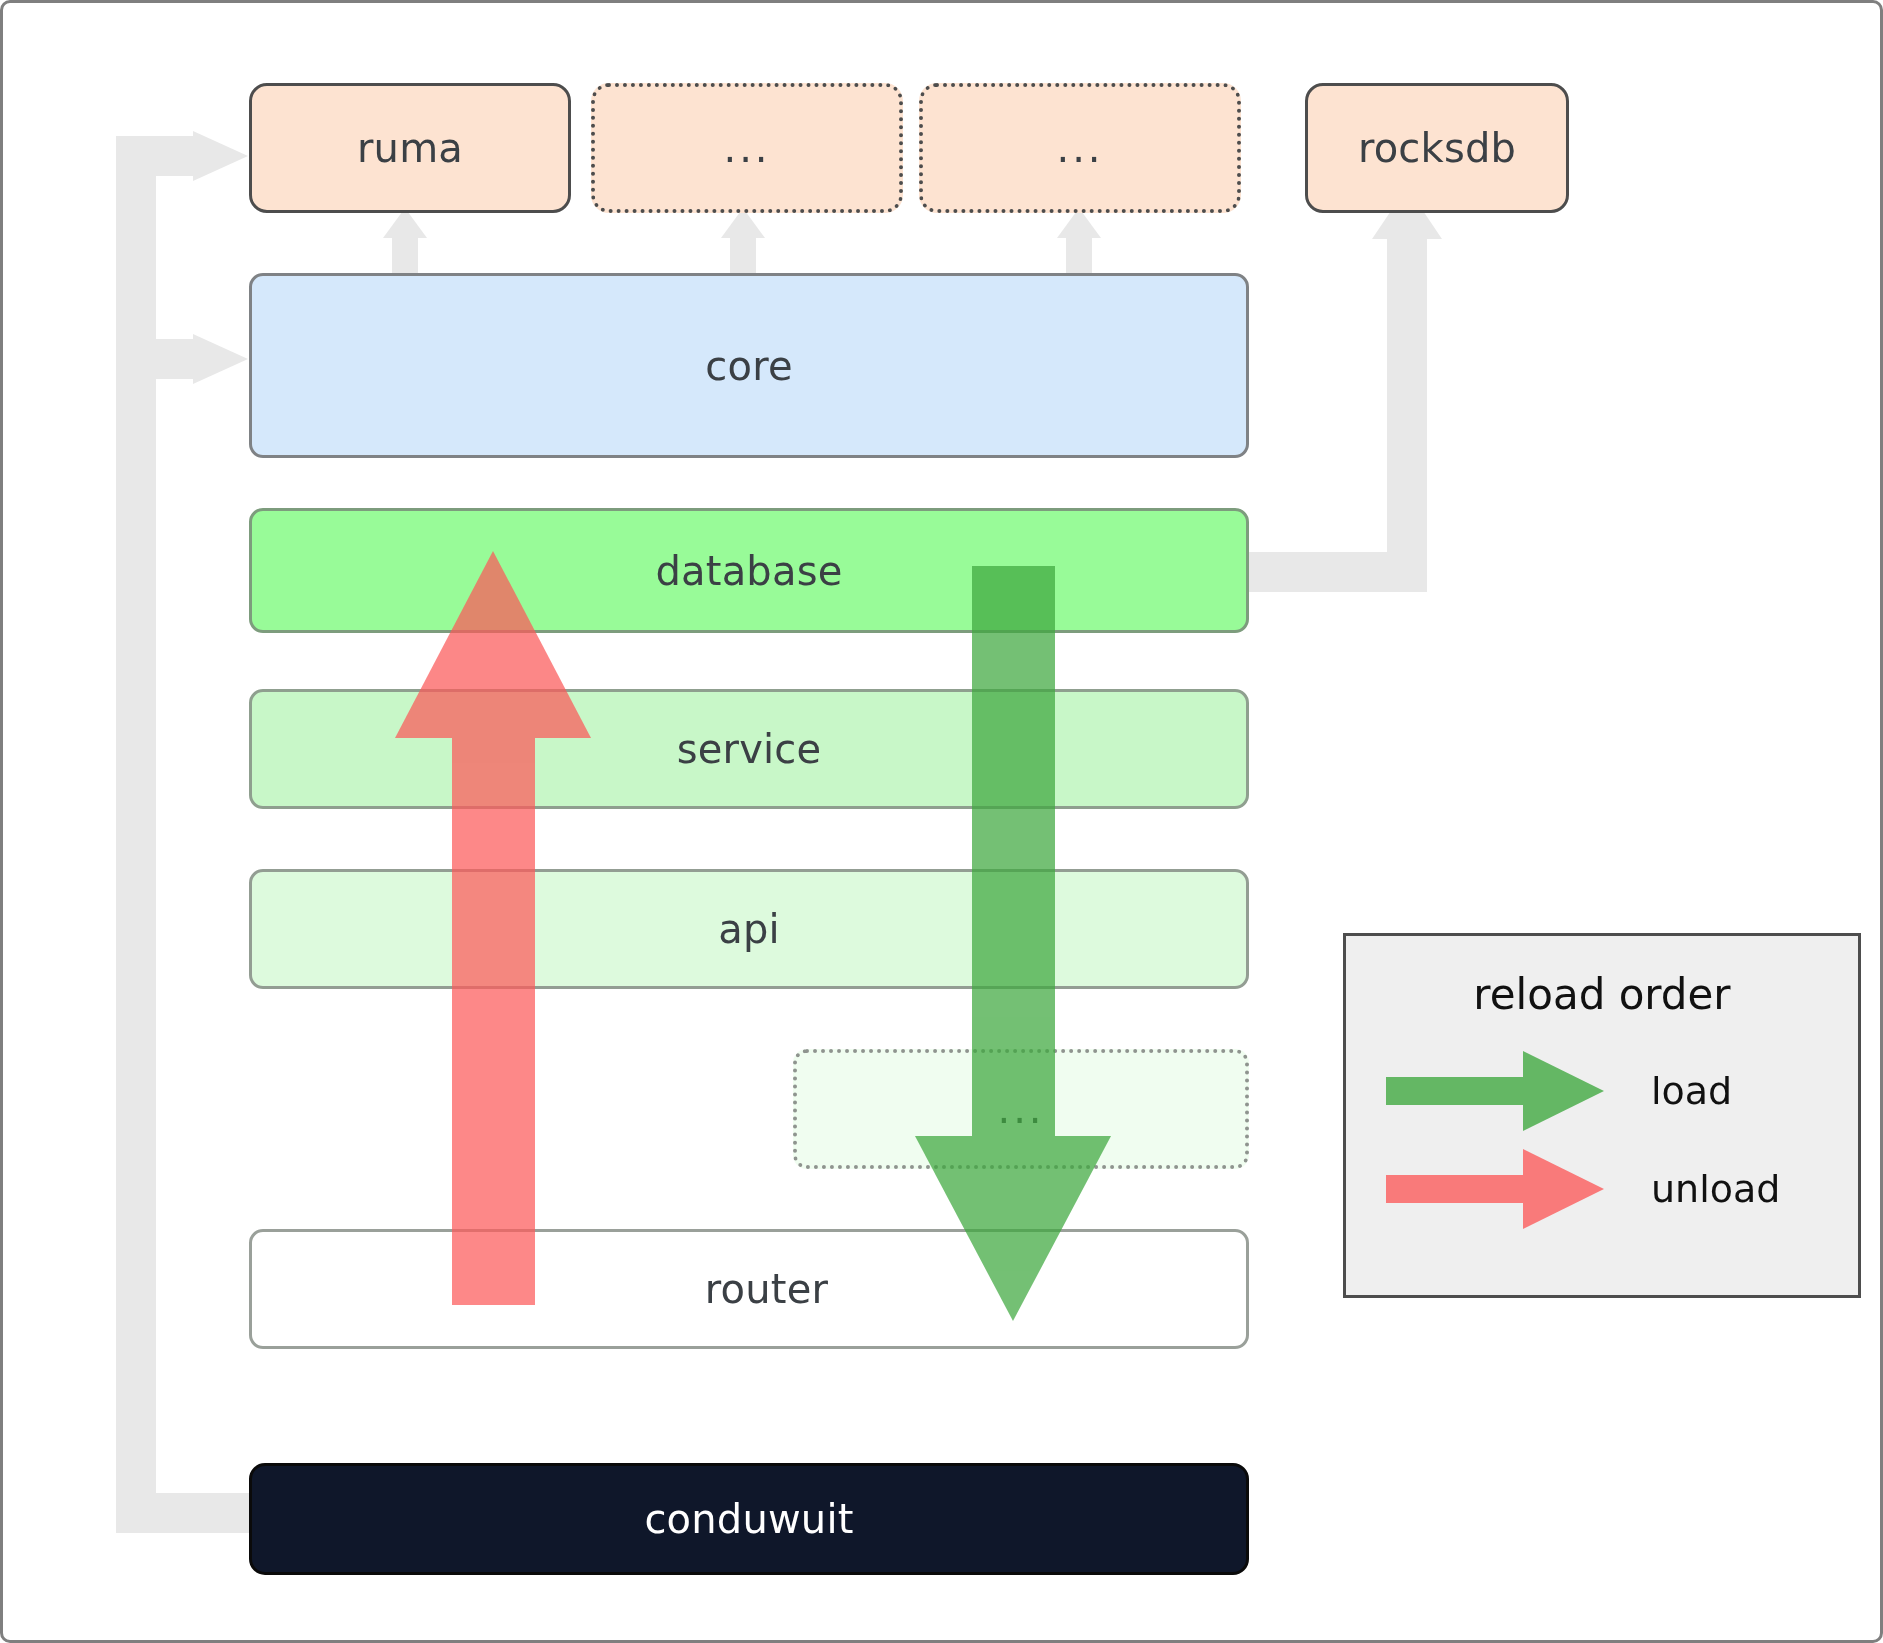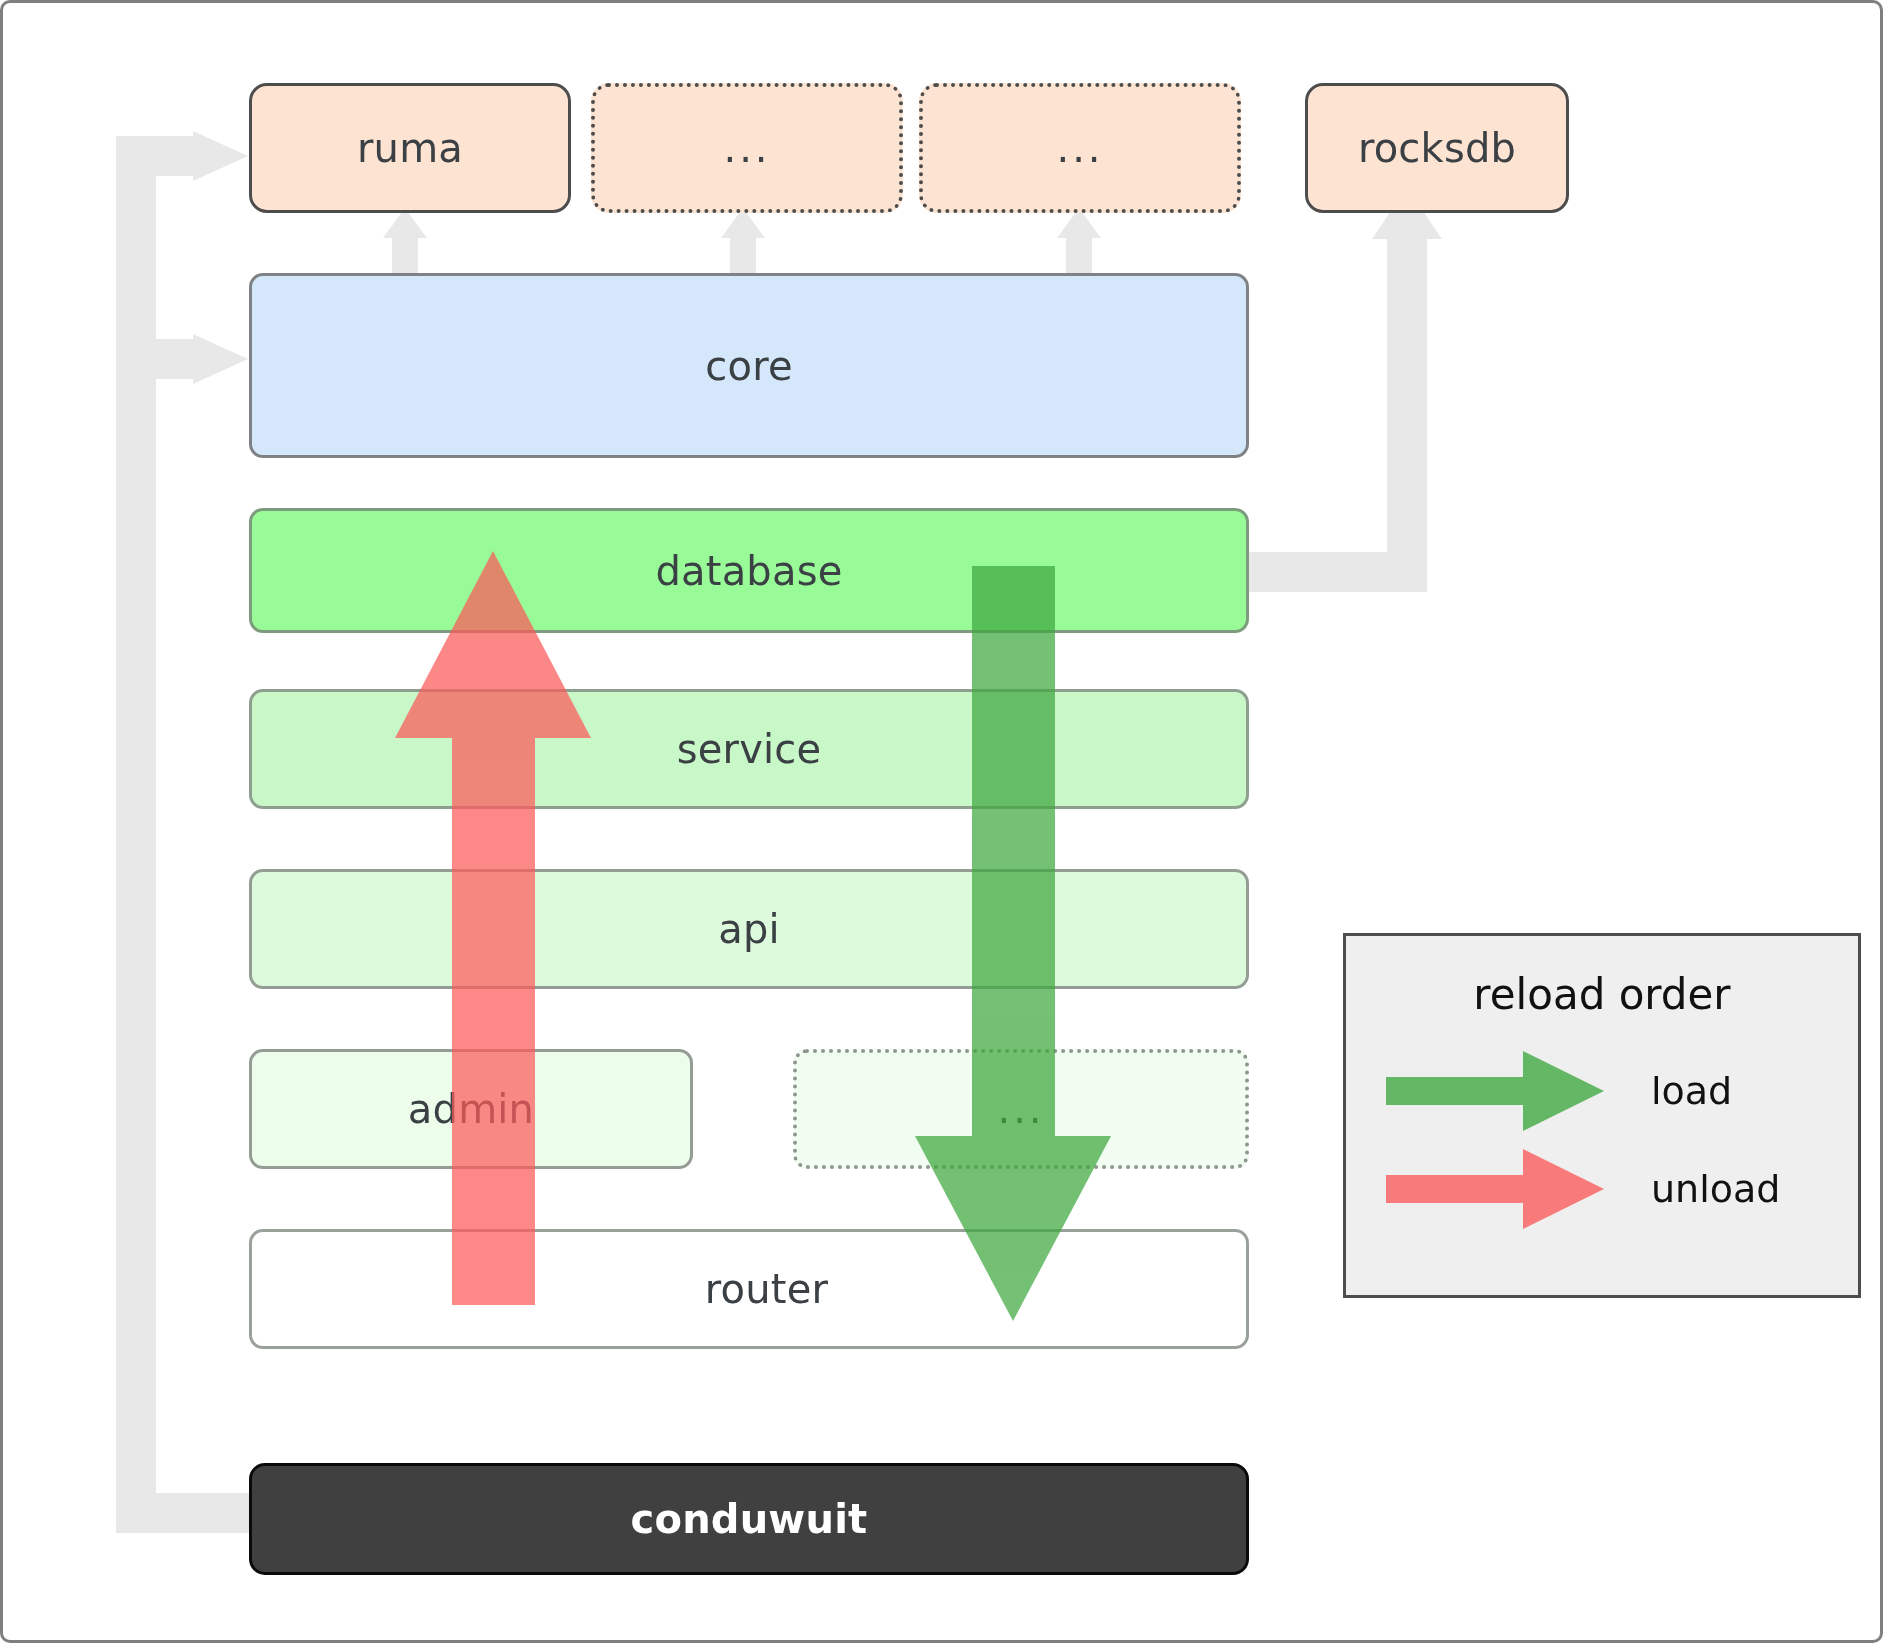--- a/index.html
+++ b/index.html
@@ -35,22 +35,22 @@
 
   
   .l-database{background:#98fb98;border:3px solid #7d9c7d;height:125px;}
   .l-service{background:#c8f7c8;border:3px solid #8f9f8f;height:120px;}
   .l-api{background:#ddfadd;border:3px solid #939d93;height:120px;}
   .l-admin{background:#ecfdec;border:3px solid #949c94;height:120px;}
   .l-ellipsis{background:#f0fdf0;border:3px dotted #8f948f;height:120px;}
   .l-router{background:#ffffff;border:3px solid #9aa09a;height:120px;}
 
   .conduwuit{
-    background:#404040;border:3px solid #0a0a0a;height:112px;border-radius:16px;
-    color:#ffffff;font-size:40px;font-weight:700;
+    background:#0f172a;border:3px solid #0a0a0a;height:112px;border-radius:16px;
+    color:#ffffff;font-size:40px;font-weight:400;
   }
 
   
   .legend{
     position:absolute;
     background:#efefef;border:3px solid #4d4d4d;
     box-sizing:border-box;z-index:6;
   }
   .legend-title{
     position:absolute;left:0;right:0;top:34px;
@@ -142,23 +142,20 @@
   </div>
 
   <div class="node l-service" style="left:246px;top:686px;width:1000px;">
     <span>service</span>
   </div>
 
   <div class="node l-api" style="left:246px;top:866px;width:1000px;">
     <span>api</span>
   </div>
 
-  <div class="node l-admin" style="left:246px;top:1046px;width:444px;">
-    <span>admin</span>
-  </div>
 
   <div class="node l-ellipsis dotted" style="left:790px;top:1046px;width:456px;">
     <span class="dots">...</span>
   </div>
 
   <div class="node l-router" style="left:246px;top:1226px;width:1000px;padding-left:35px;">
     <span>router</span>
   </div>
 
   <div class="node conduwuit" style="left:246px;top:1460px;width:1000px;">

